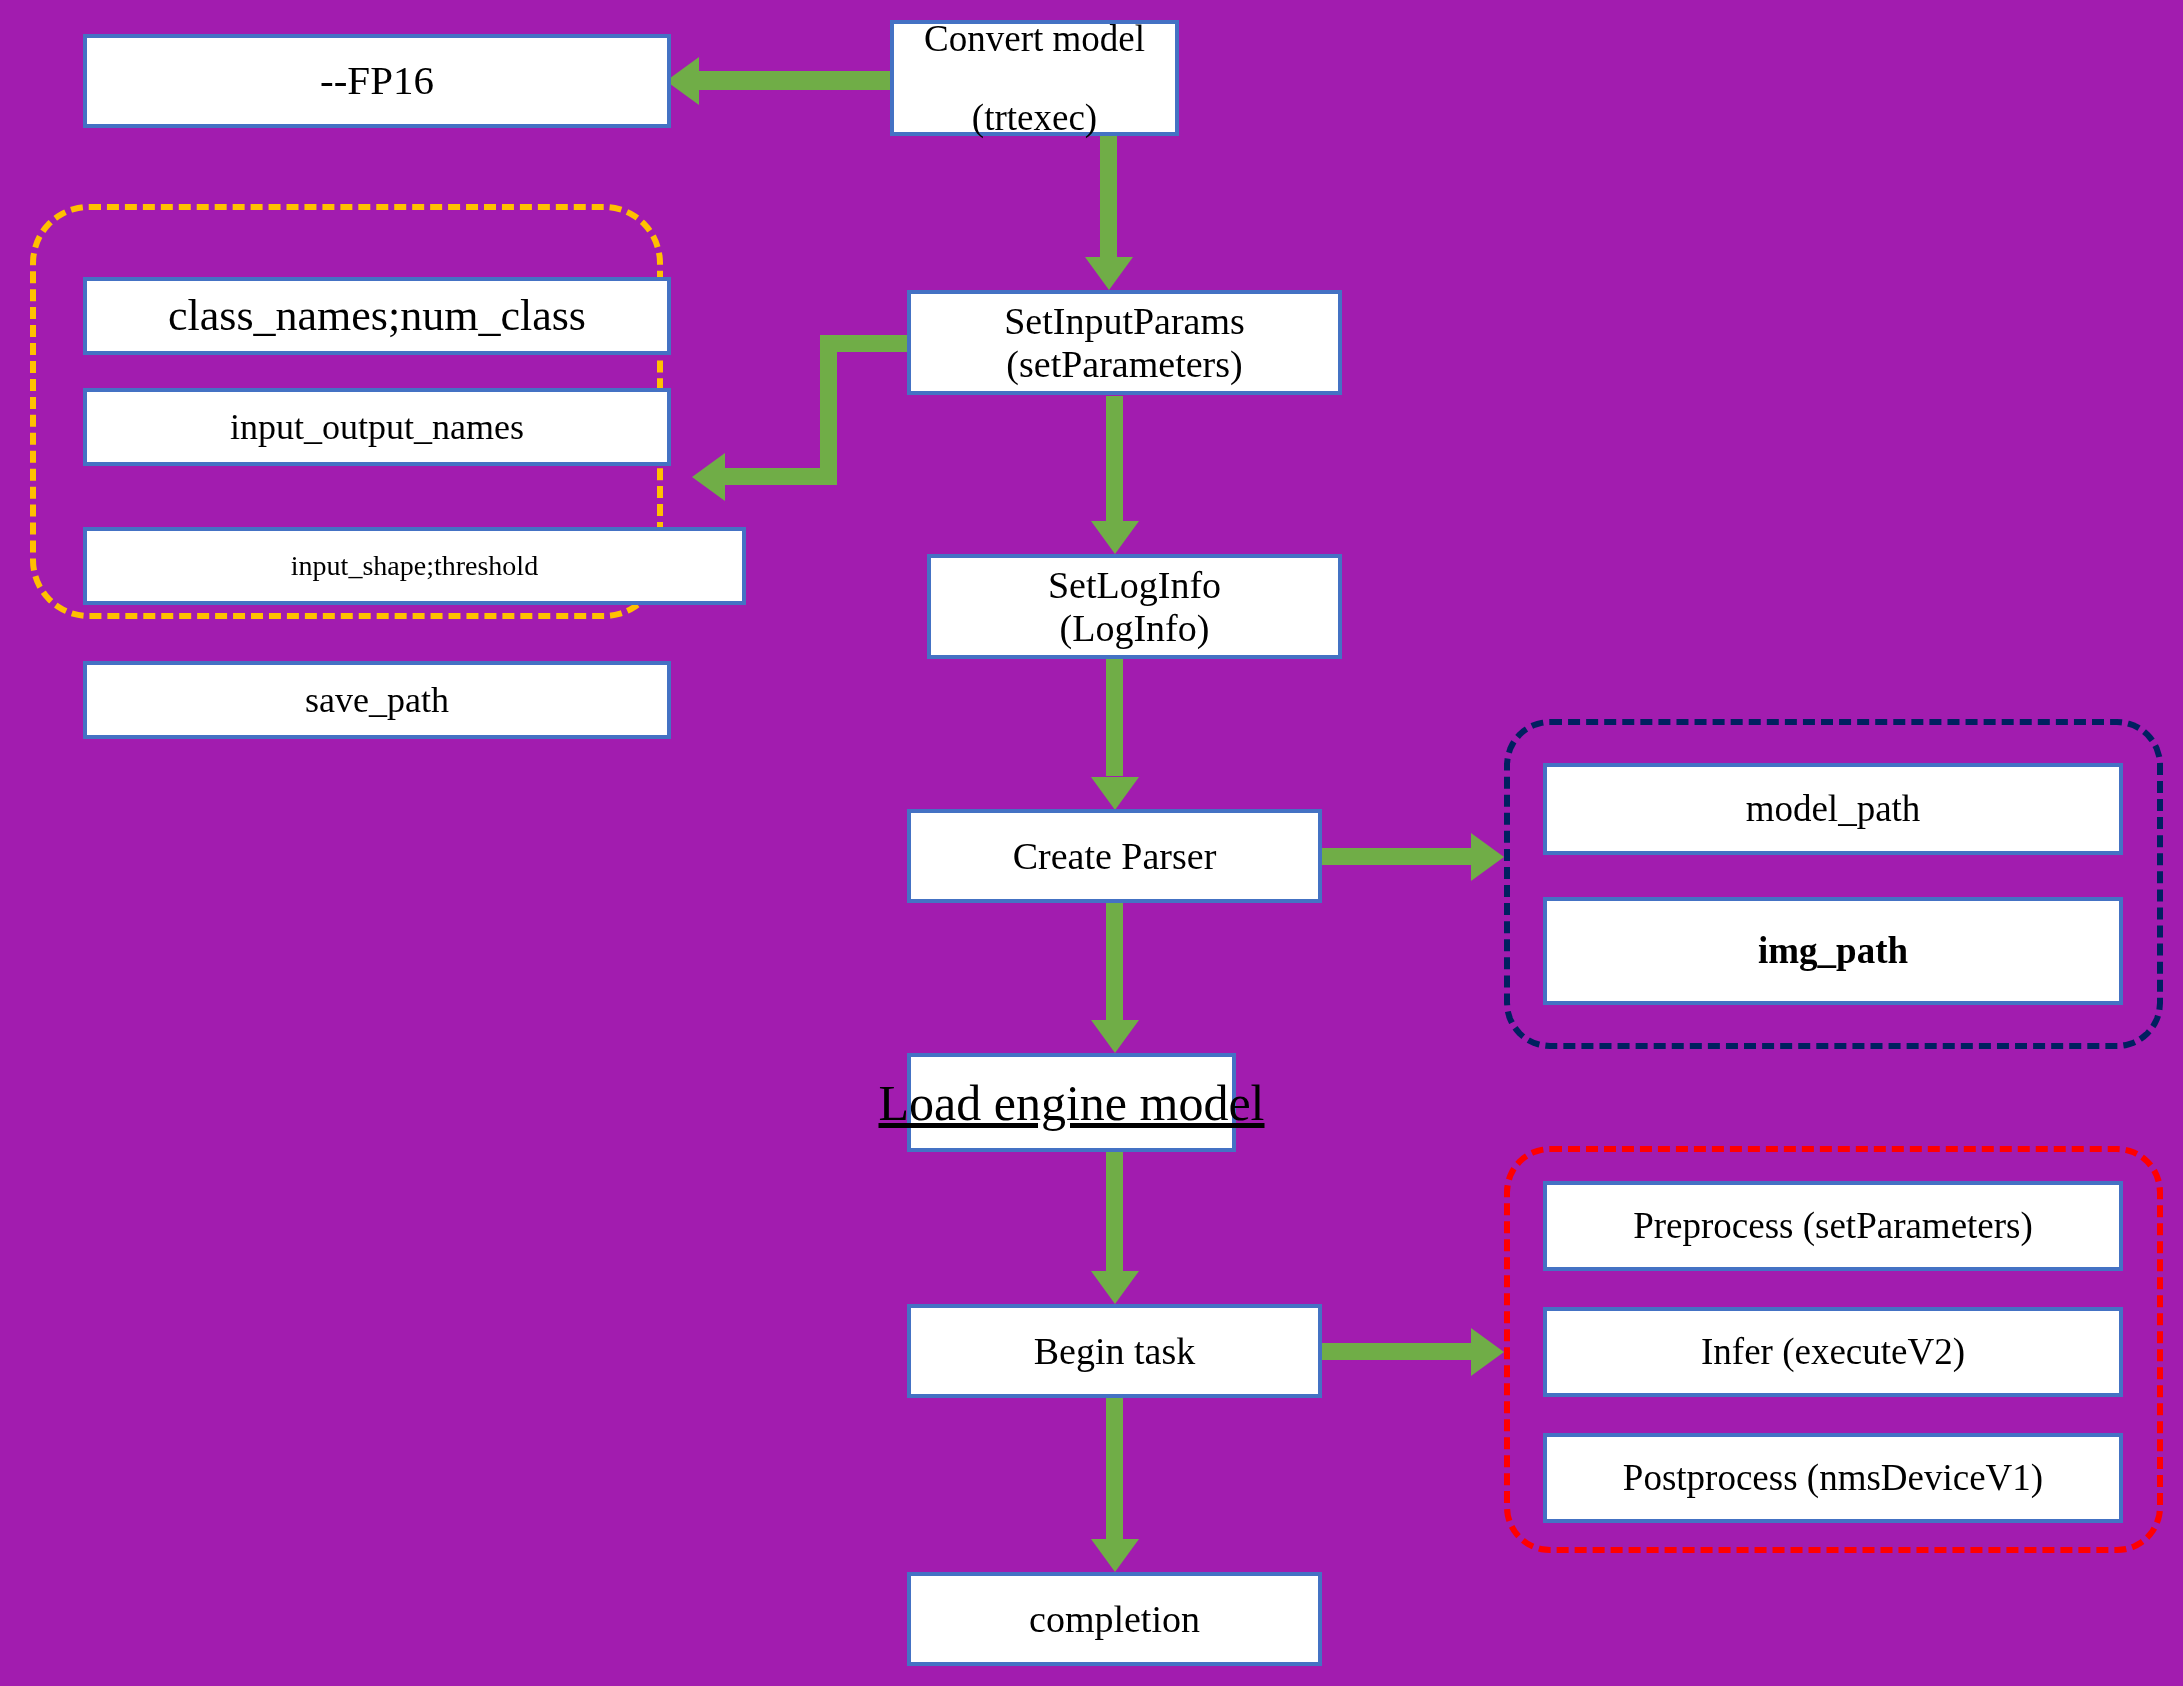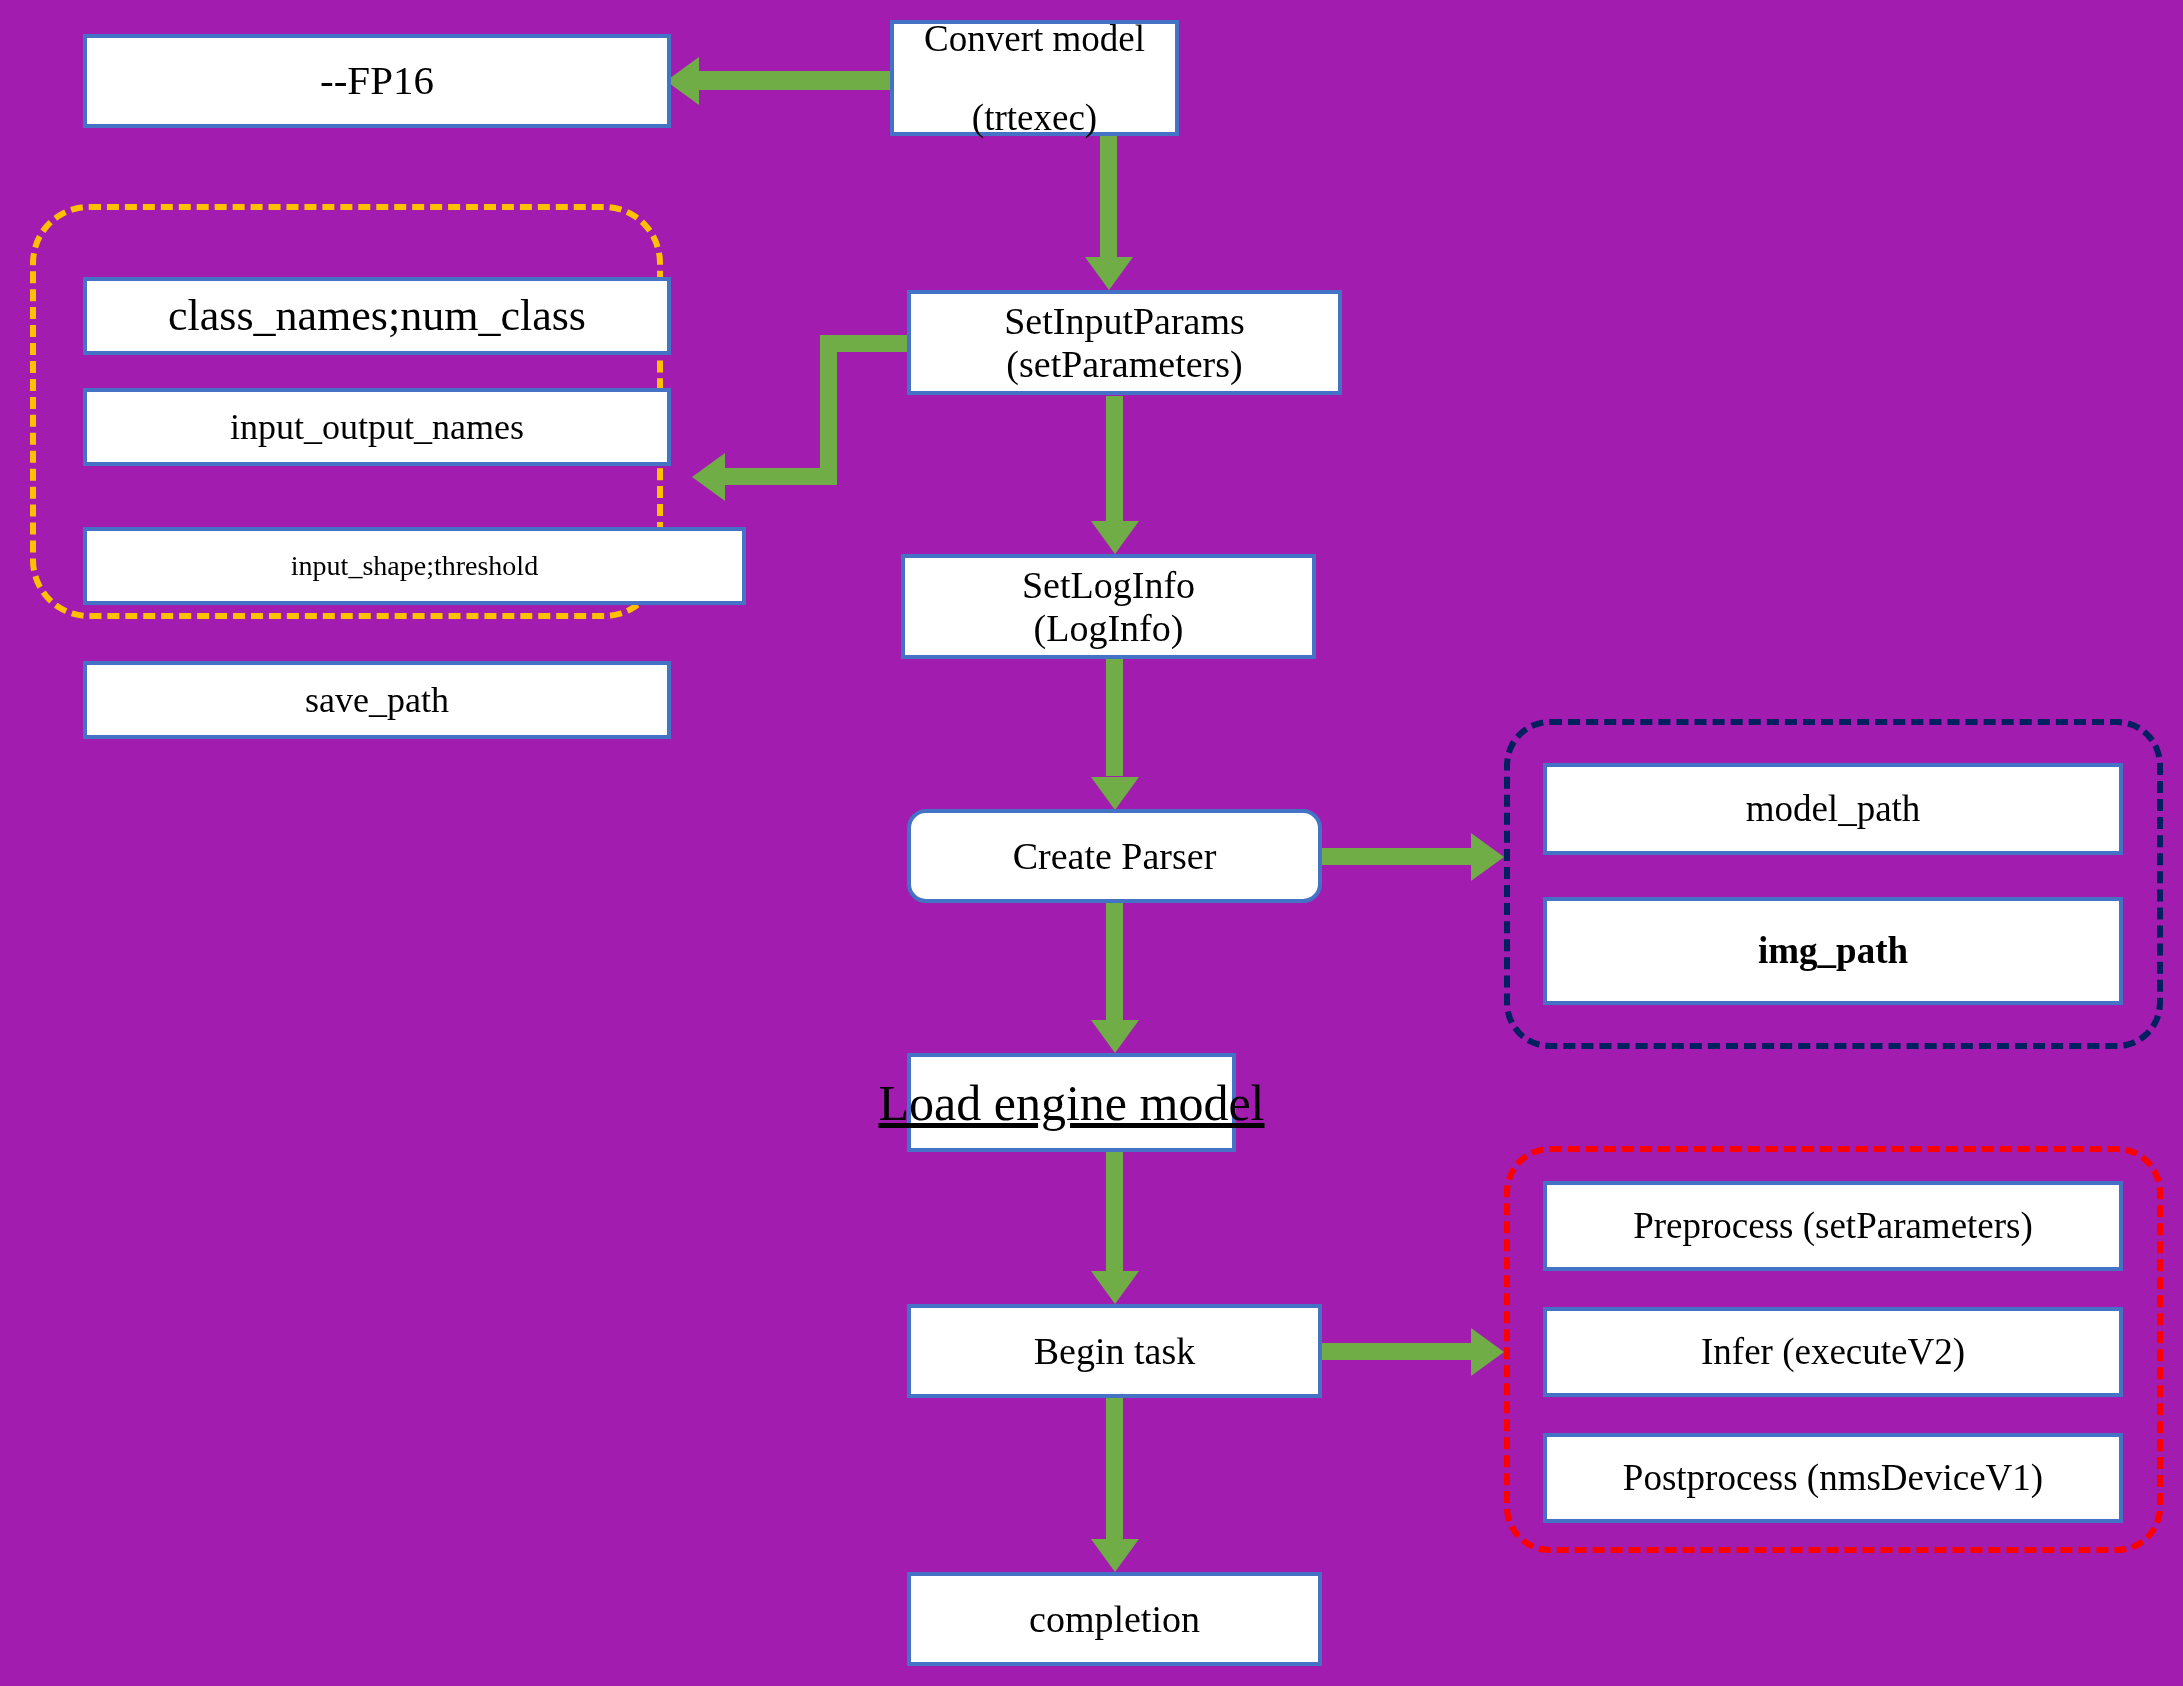--- a/index.html
+++ b/index.html
@@ -110,26 +110,26 @@
 
   <div class="node" style="left:83px; top:661px; width:588px; height:78px; font-size:36px;">
     <span class="line">save_path</span>
   </div>
 
   <div class="node" style="left:907px; top:290px; width:435px; height:105px; font-size:38px;">
     <span class="line">SetInputParams</span>
     <span class="line">(setParameters)</span>
   </div>
 
-  <div class="node" style="left:901px; top:554px; width:415px; height:105px; font-size:38px;">
+  <div class="node" style="left:927px; top:554px; width:415px; height:105px; font-size:38px;">
     <span class="line">SetLogInfo</span>
     <span class="line">(LogInfo)</span>
   </div>
 
-  <div class="node" style="left:907px; top:809px; width:415px; height:94px; font-size:38px;border-radius:19px;">
+  <div class="node" style="left:907px; top:809px; width:415px; height:94px; font-size:38px;">
     <span class="line">Create Parser</span>
   </div>
 
   <div class="node" style="left:907px; top:1053px; width:329px; height:99px; font-size:50px;text-decoration:underline;">
     <span class="line">Load engine model</span>
   </div>
 
   <div class="node" style="left:907px; top:1304px; width:415px; height:94px; font-size:38px;">
     <span class="line">Begin task</span>
   </div>

